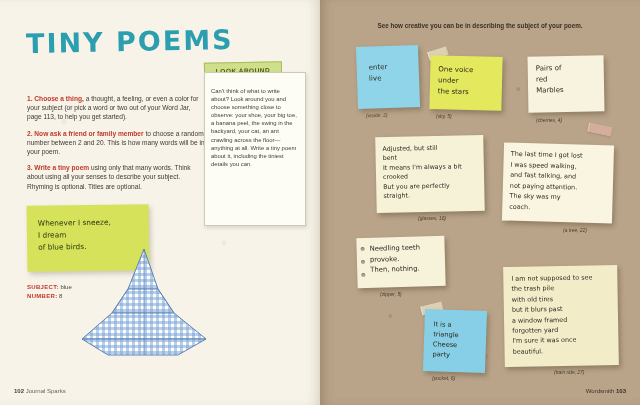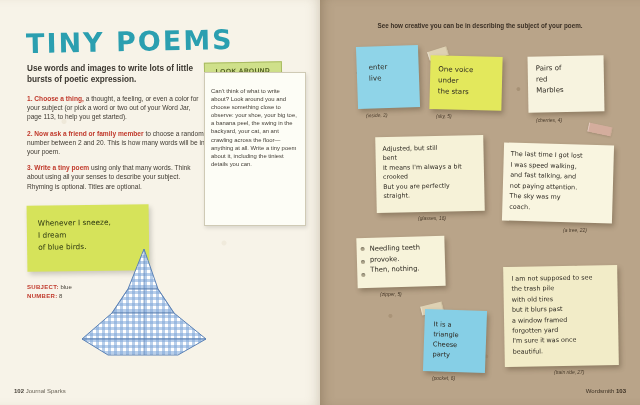--- a/index.html
+++ b/index.html
@@ -93,21 +93,20 @@
 </head>
 <body>
 
 <div class="spread">
 
   <div class="page-left">
     <div class="paper-grain"></div>
 
     <div class="title">TINY POEMS</div>
 
-    <div class="intro">Use words and images to write lots of little bursts of poetic expression.</div>
 
     <div class="steps">
       <div class="step">
         <span class="stepnum">1.</span>
         <b>Choose a thing,</b><span> a thought, a feeling, or even a color for your subject (or pick a word or two out of your Word Jar, page 113, to help you get started).</span>
       </div>
       <div class="step">
         <span class="stepnum">2.</span>
         <b>Now ask a friend or family member</b><span> to choose a random number between 2 and 20. This is how many words will be in your poem.</span>
       </div>

